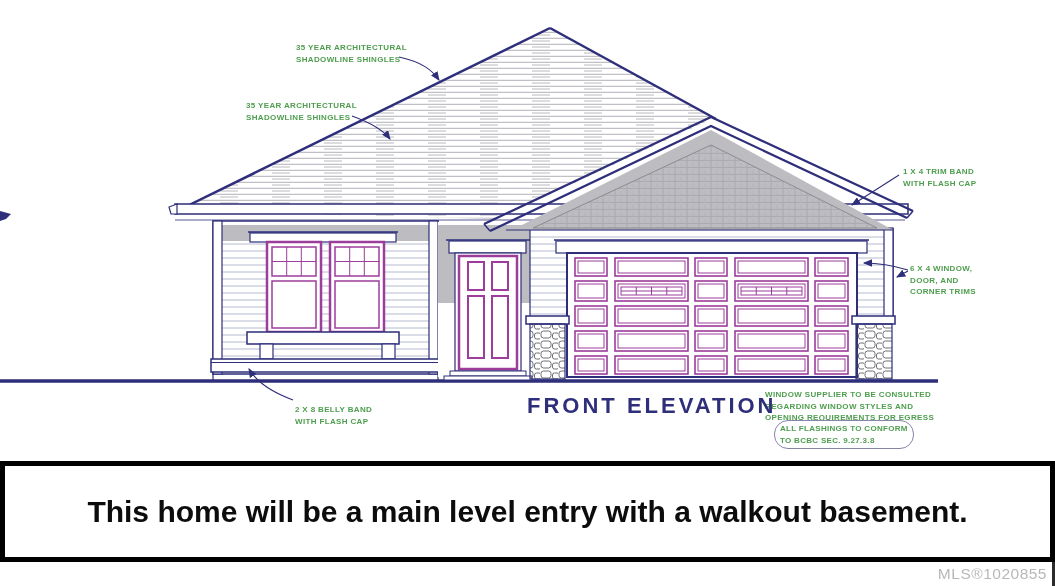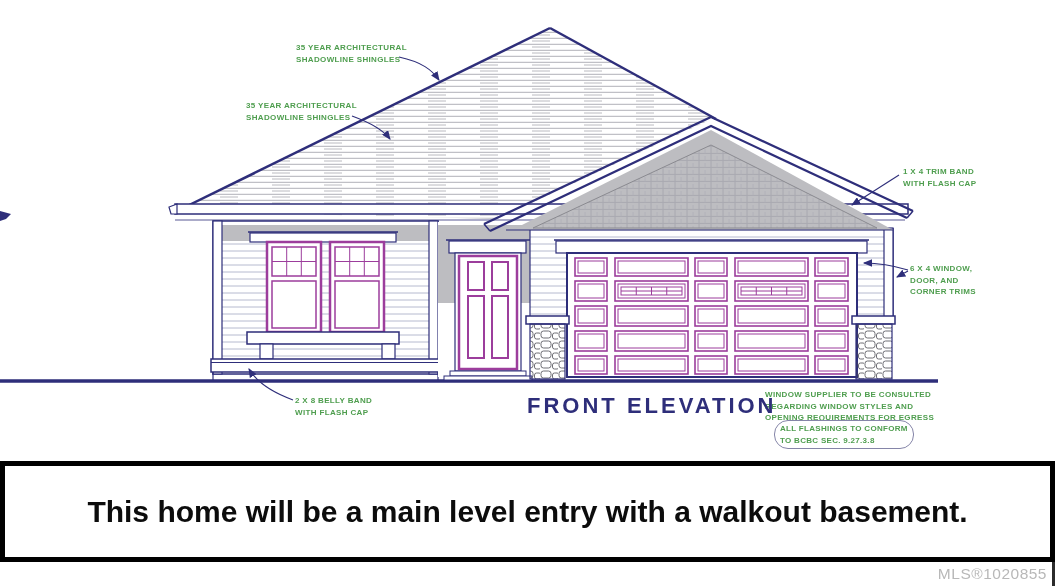--- a/index.html
+++ b/index.html
@@ -224,21 +224,21 @@
 
     <div class="ann" style="left:296px;top:42px;">35 YEAR ARCHITECTURAL
 SHADOWLINE SHINGLES</div>
     <div class="ann" style="left:246px;top:100px;">35 YEAR ARCHITECTURAL
 SHADOWLINE SHINGLES</div>
     <div class="ann" style="left:903px;top:166px;">1 X 4 TRIM BAND
 WITH FLASH CAP</div>
     <div class="ann" style="left:910px;top:263px;">6 X 4  WINDOW,
 DOOR, AND
 CORNER TRIMS</div>
-    <div class="ann" style="left:295px;top:395px;">2 X 8 BELLY BAND
+    <div class="ann" style="left:295px;top:404px;">2 X 8 BELLY BAND
 WITH FLASH CAP</div>
     <div class="ann" style="left:765px;top:389px;">WINDOW SUPPLIER TO BE CONSULTED
 REGARDING WINDOW STYLES AND
 OPENING REQUIREMENTS FOR EGRESS</div>
     <div class="annbox" style="left:774px;top:420px;border-radius:14px;">ALL FLASHINGS TO CONFORM
 TO BCBC SEC. 9.27.3.8</div>
     <div class="dtitle" style="left:527px;top:393px;">FRONT ELEVATION</div>
   </div>
 
   <div class="banner">

